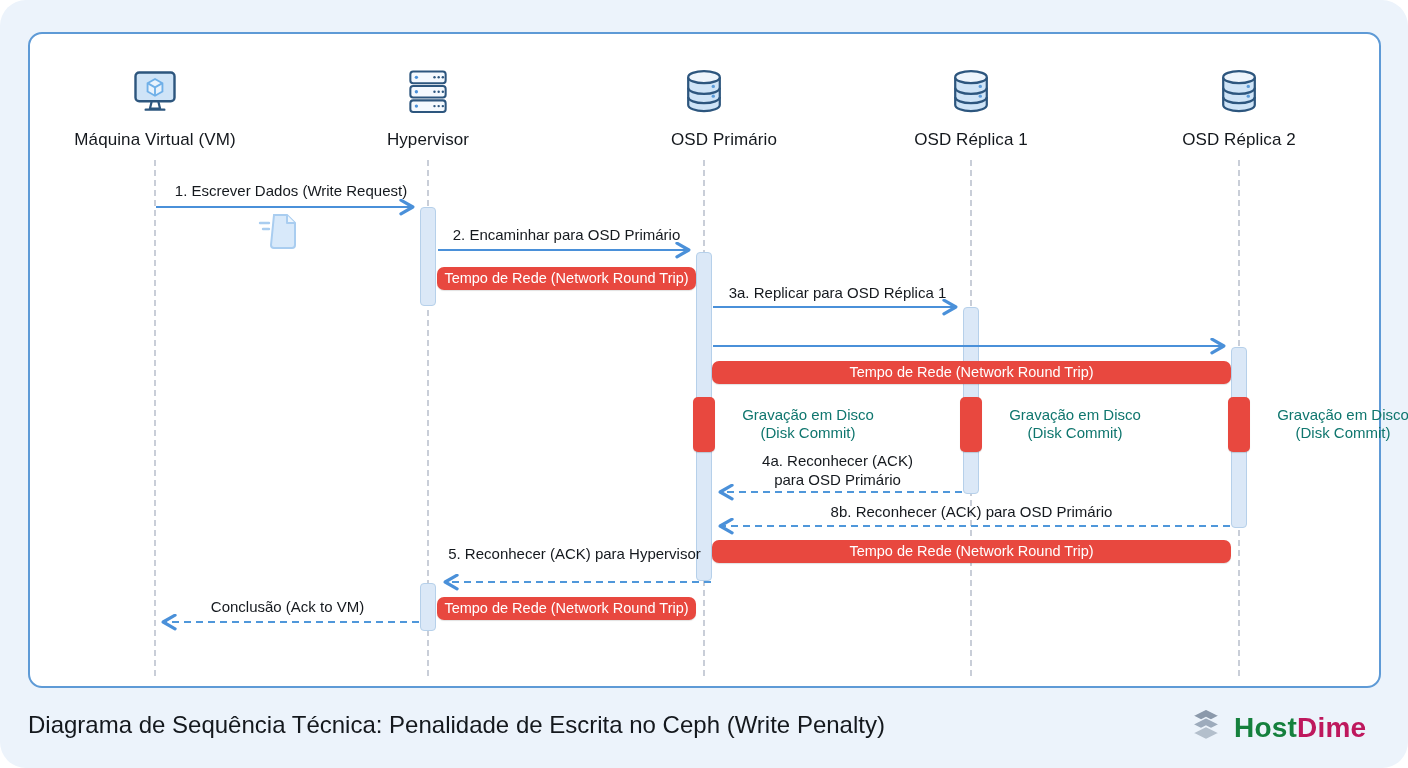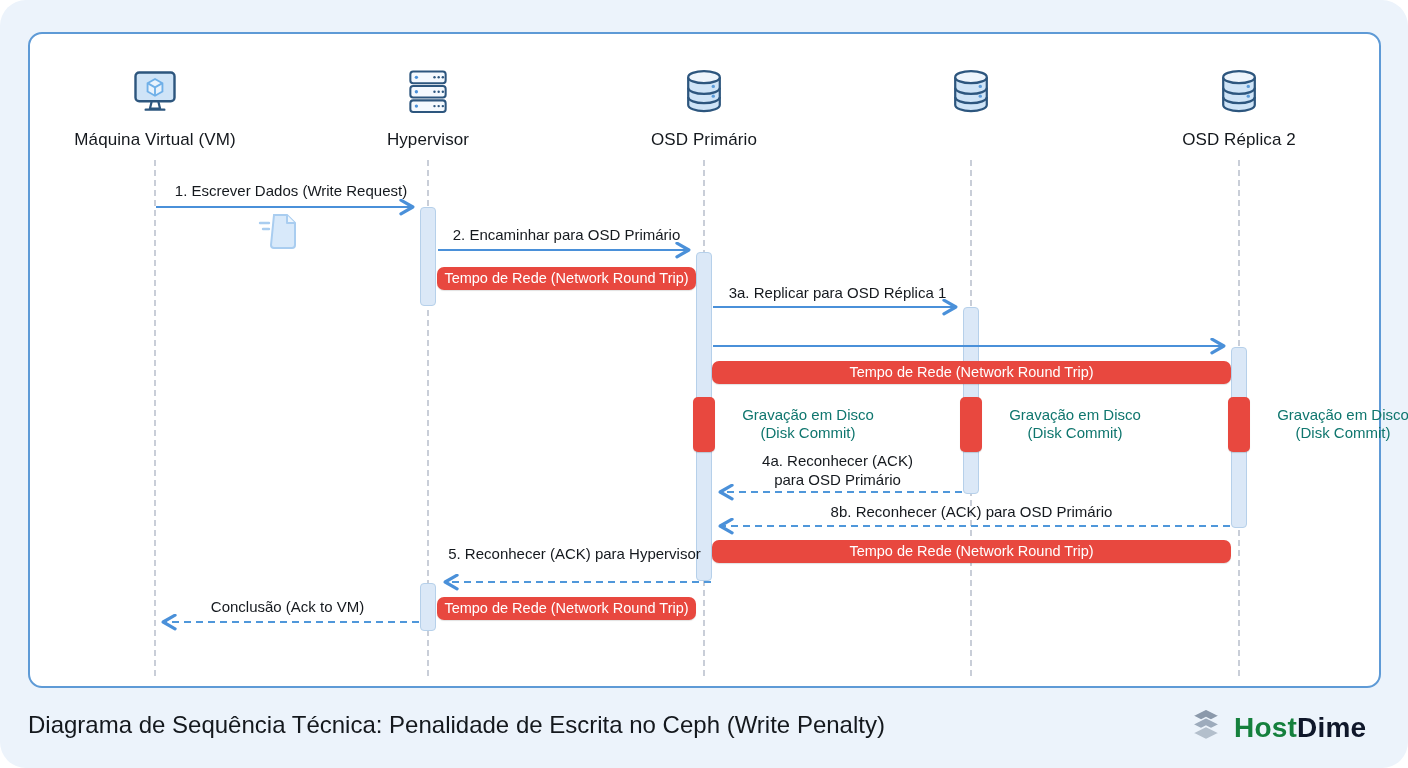--- a/index.html
+++ b/index.html
@@ -12,21 +12,21 @@
   .activation{position:absolute;width:16px;background:#dbe8f7;border:1.5px solid #b6d0ea;border-radius:4px;box-sizing:border-box;}
   .msg{position:absolute;font-size:15px;color:#15191e;text-align:center;line-height:19px;}
   .banner{position:absolute;height:23px;line-height:23px;background:#e8483f;color:#ffffff;border-radius:7px;font-size:14.5px;text-align:center;box-shadow:0 1px 1px rgba(0,0,0,.12);}
   .diskbar{position:absolute;width:22px;height:55px;background:#e8483f;border-radius:5px;box-shadow:0 1px 1px rgba(0,0,0,.15);}
   .disklabel{position:absolute;font-size:15px;line-height:18px;color:#0f766e;text-align:center;width:170px;}
   .arrows{position:absolute;left:0;top:0;pointer-events:none;}
   .footer-title{position:absolute;left:28px;top:711px;font-size:24px;font-weight:500;color:#14181d;}
   .logo{position:absolute;left:1186px;top:706px;height:44px;display:flex;align-items:center;}
   .logo-text{font-size:28px;font-weight:bold;margin-left:8px;letter-spacing:.2px;}
   .logo-host{color:#15803d;}
-  .logo-dime{color:#0f172a;}
+  .logo-dime{color:#be185d;}
 </style>
 </head>
 <body>
 
 <div class="stage">
   <div class="card">
 
     <div class="panel"></div>
 
     <div class="lifeline" style="left:154px"></div>
@@ -91,21 +91,22 @@
         <ellipse cx="28" cy="12" rx="17" ry="6.5" fill="#eef5fc" stroke="#2d567e" stroke-width="2.4"></ellipse>
         <path d="M11 23.5 a17 6.5 0 0 0 34 0" fill="none" stroke="#2d567e" stroke-width="2.4"></path>
         <path d="M11 33.5 a17 6.5 0 0 0 34 0" fill="none" stroke="#2d567e" stroke-width="2.4"></path>
         <circle cx="38" cy="22" r="1.8" fill="#5b9bd9"></circle>
           <circle cx="38" cy="32.5" r="1.8" fill="#5b9bd9"></circle>
       </svg>
     </span>
 
     <div class="p-label" style="left:45px">Máquina Virtual (VM)</div>
     <div class="p-label" style="left:318px">Hypervisor</div>
-    <div class="p-label" style="left:594px">OSD Primário</div>
+    <div class="p-label" style="left:614px">OSD Primário</div>
+    <div class="p-label" style="left:861px">OSD Réplica 1</div>
     <div class="p-label" style="left:1129px">OSD Réplica 2</div>
 
     <div class="activation" style="left:420px;top:207px;height:99px"></div>
     <div class="activation" style="left:696px;top:252px;height:329px"></div>
     <div class="activation" style="left:963px;top:307px;height:187px"></div>
     <div class="activation" style="left:1231px;top:347px;height:181px"></div>
     <div class="activation" style="left:420px;top:583px;height:48px"></div>
 
     <svg class="arrows" width="1408" height="768">
       <defs>

